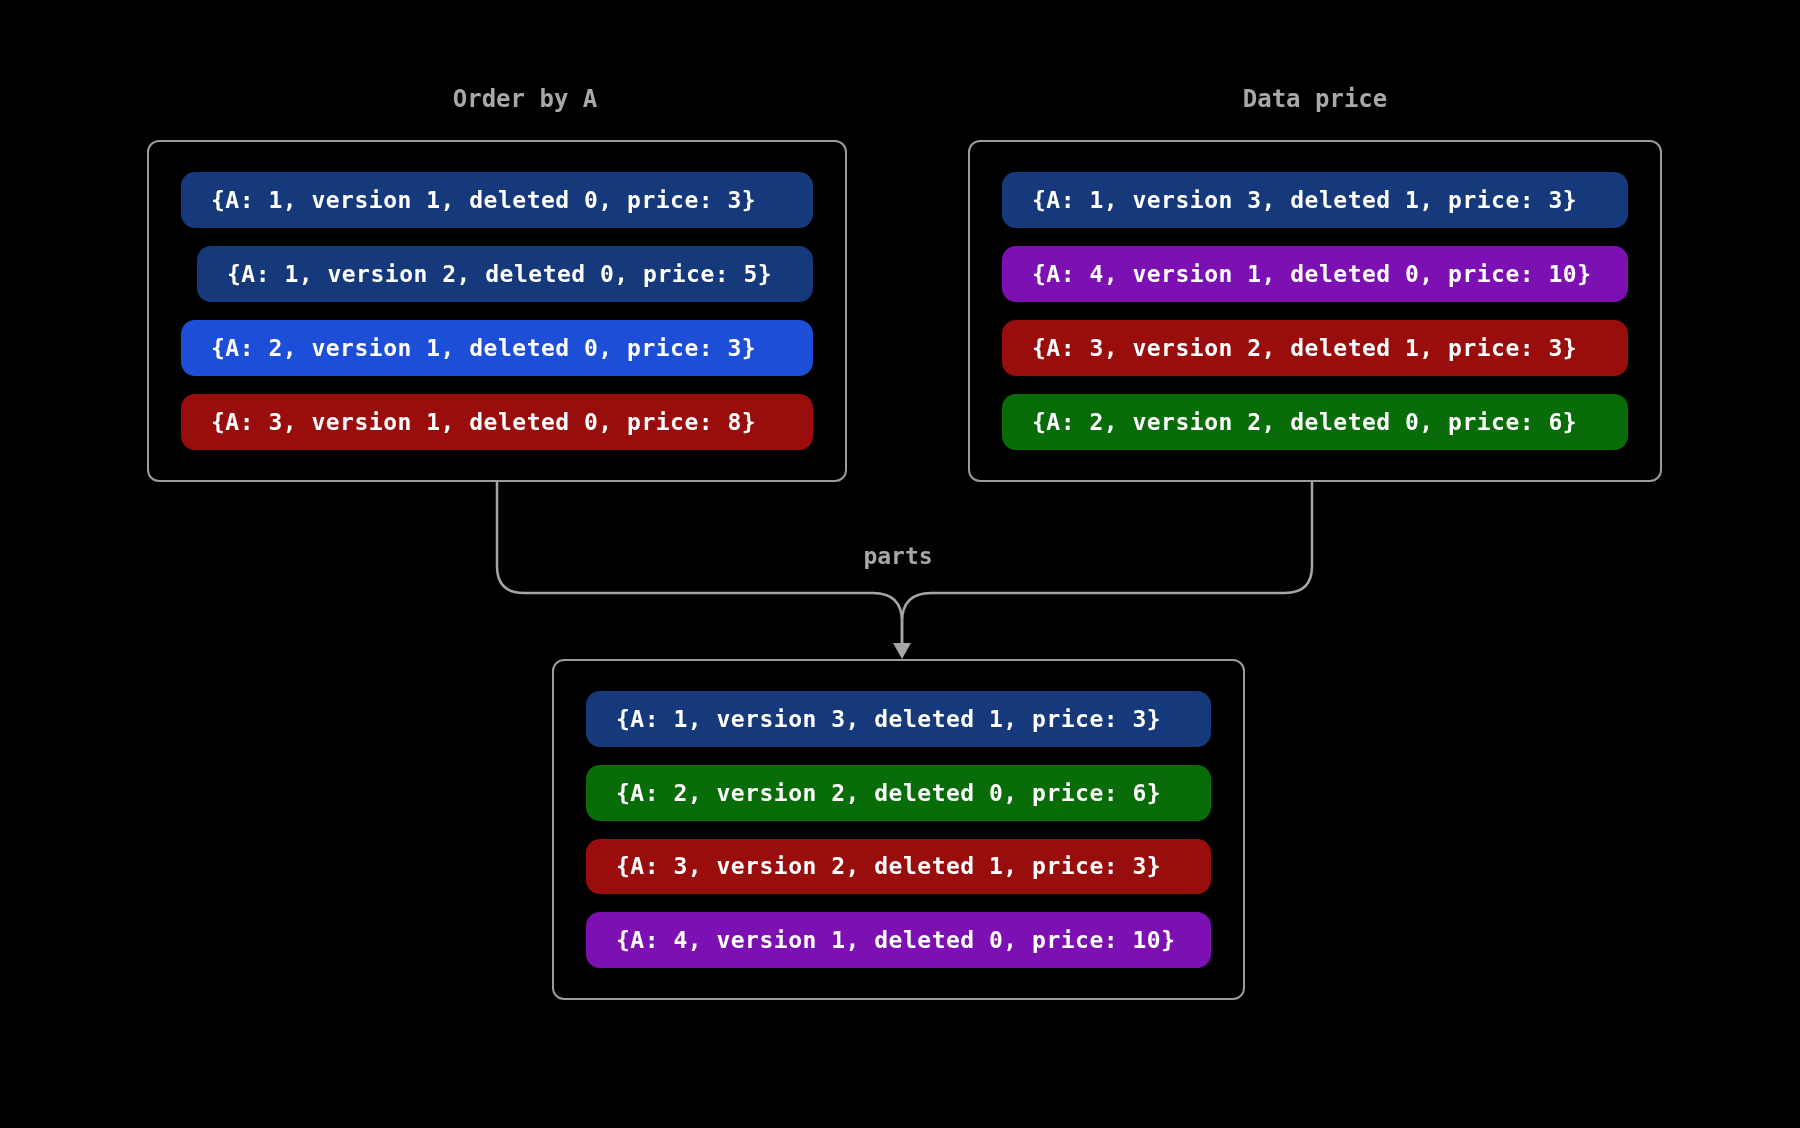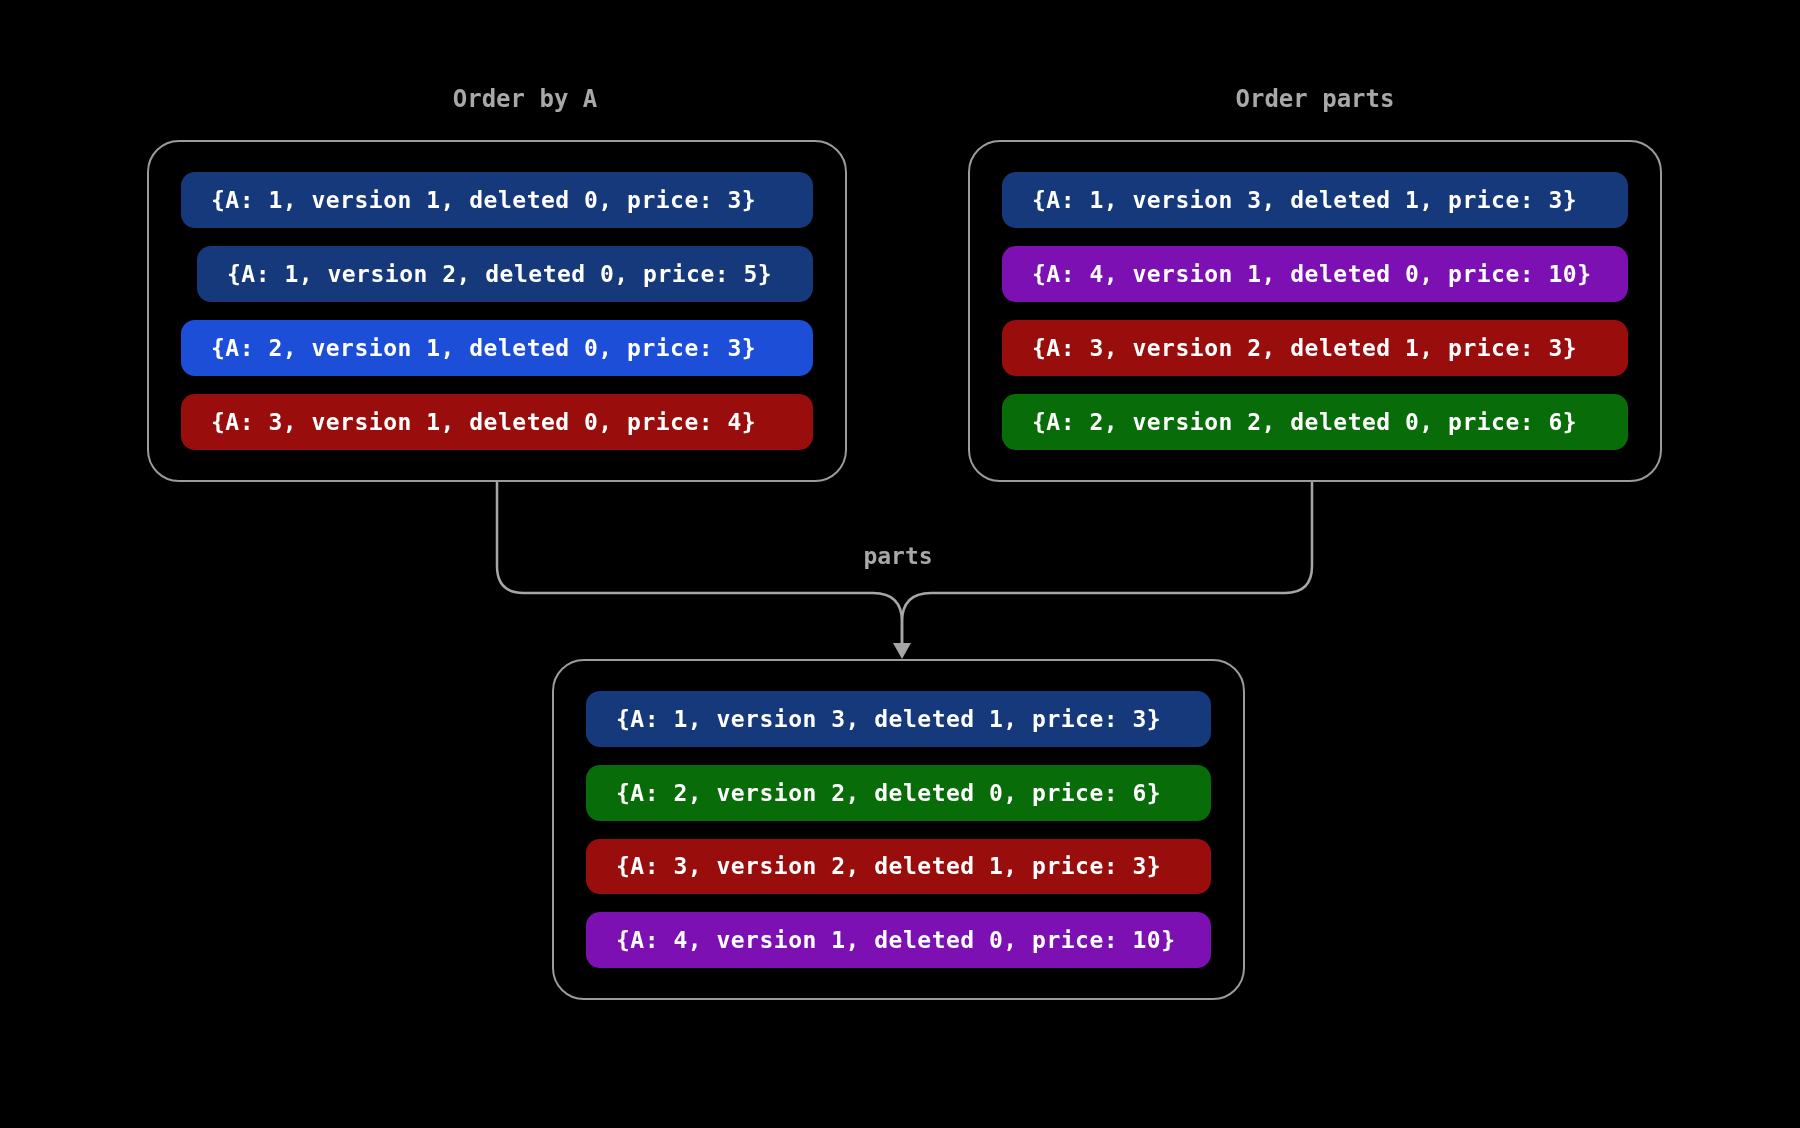--- a/index.html
+++ b/index.html
@@ -17,21 +17,21 @@
   }
   .box-title {
     position: absolute;
     transform: translateX(-50%);
     font: bold 24px "DejaVu Sans Mono", "Liberation Mono", monospace;
     white-space: nowrap;
   }
   .part-box {
     position: absolute;
     border: 2.5px solid #9b9b9b;
-    border-radius: 32px;
+    border-radius: 12px;
     box-sizing: border-box;
     padding: 30px 32px;
     display: flex;
     flex-direction: column;
     gap: 18px;
   }
   .row {
     height: 56px;
     border-radius: 14px;
     display: flex;
@@ -61,27 +61,27 @@
 
 <div id="canvas" style="background: rgb(0, 0, 0);">
 
   <svg id="connector-svg" width="1800" height="1128" viewBox="0 0 1800 1128">
     <path d="M 497 482 L 497 566 Q 497 593 524 593 L 873 593 Q 902 593 902 622 L 902 645" fill="none" stroke-width="2.5" stroke-linecap="butt" stroke="#a6a6a6"></path>
     <path d="M 1312 482 L 1312 566 Q 1312 593 1285 593 L 931 593 Q 902 593 902 622 L 902 645" fill="none" stroke-width="2.5" stroke-linecap="butt" stroke="#a6a6a6"></path>
     <polygon points="902,659 893,643 911,643" fill="#a6a6a6"></polygon>
   </svg>
 
   <div class="box-title" style="left: 497px; top: 85px; color: rgb(168, 168, 168); margin-left: 28px;">Order by A</div>
-  <div class="box-title" style="left: 1315px; top: 85px; color: rgb(168, 168, 168);">Order parts</div>
+  <div class="box-title" style="left: 1315px; top: 85px; color: rgb(168, 168, 168);">Data price</div>
 
   <div class="part-box" style="left:147px; top:140px; width:700px; height:342px;">
     <div class="row" style="background-color: rgb(22, 57, 123);">{A: 1, version 1, deleted 0, price: 3}</div>
     <div class="row" style="background-color: rgb(22, 57, 123); margin-left: 16px;">{A: 1, version 2, deleted 0, price: 5}</div>
     <div class="row" style="background-color: #1d4ed8;">{A: 2, version 1, deleted 0, price: 3}</div>
-    <div class="row" style="background-color: rgb(154, 13, 13);">{A: 3, version 1, deleted 0, price: 4}</div>
+    <div class="row" style="background-color: rgb(154, 13, 13);">{A: 3, version 1, deleted 0, price: 8}</div>
   </div>
 
   <div class="part-box" style="left:968px; top:140px; width:694px; height:342px;">
     <div class="row" style="background-color: rgb(22, 57, 123);">{A: 1, version 3, deleted 1, price: 3}</div>
     <div class="row" style="background-color: rgb(125, 16, 179);">{A: 4, version 1, deleted 0, price: 10}</div>
     <div class="row" style="background-color: rgb(154, 13, 13);">{A: 3, version 2, deleted 1, price: 3}</div>
     <div class="row" style="background-color: rgb(8, 109, 8);">{A: 2, version 2, deleted 0, price: 6}</div>
   </div>
 
   <div id="merge-label" style="left: 898px; top: 543px; color: rgb(168, 168, 168);">parts</div>

